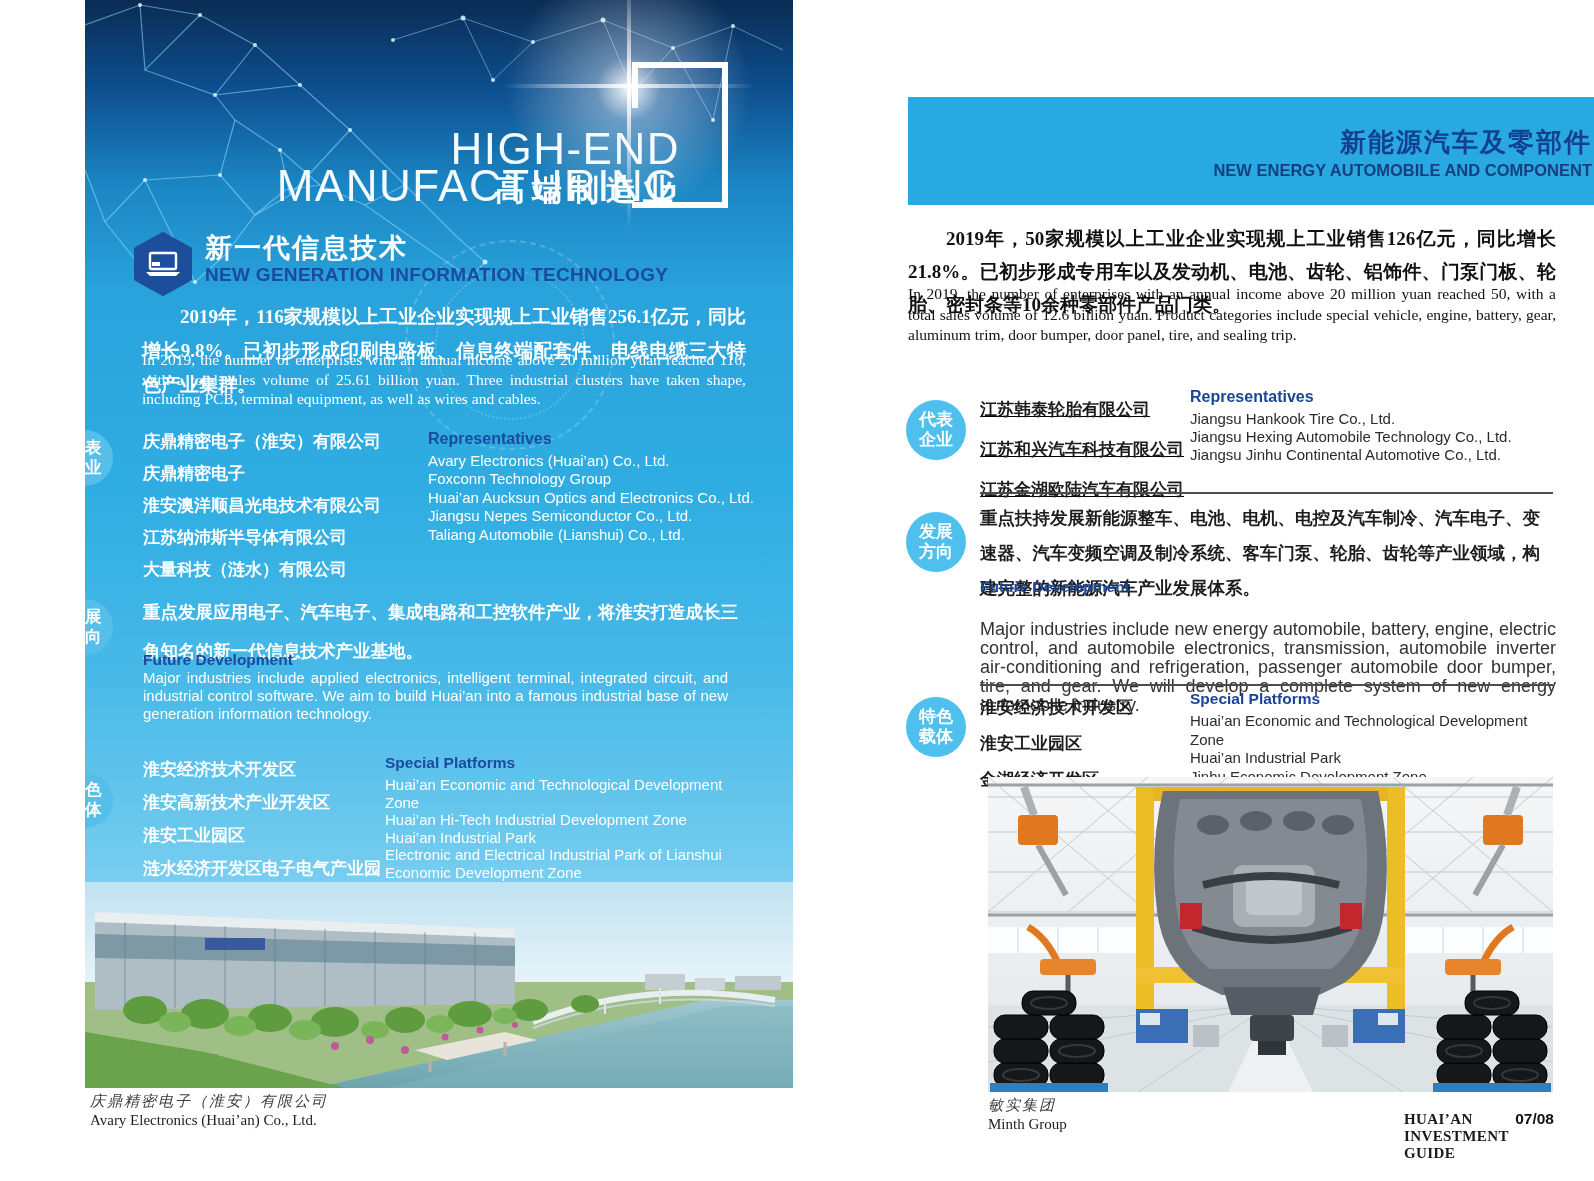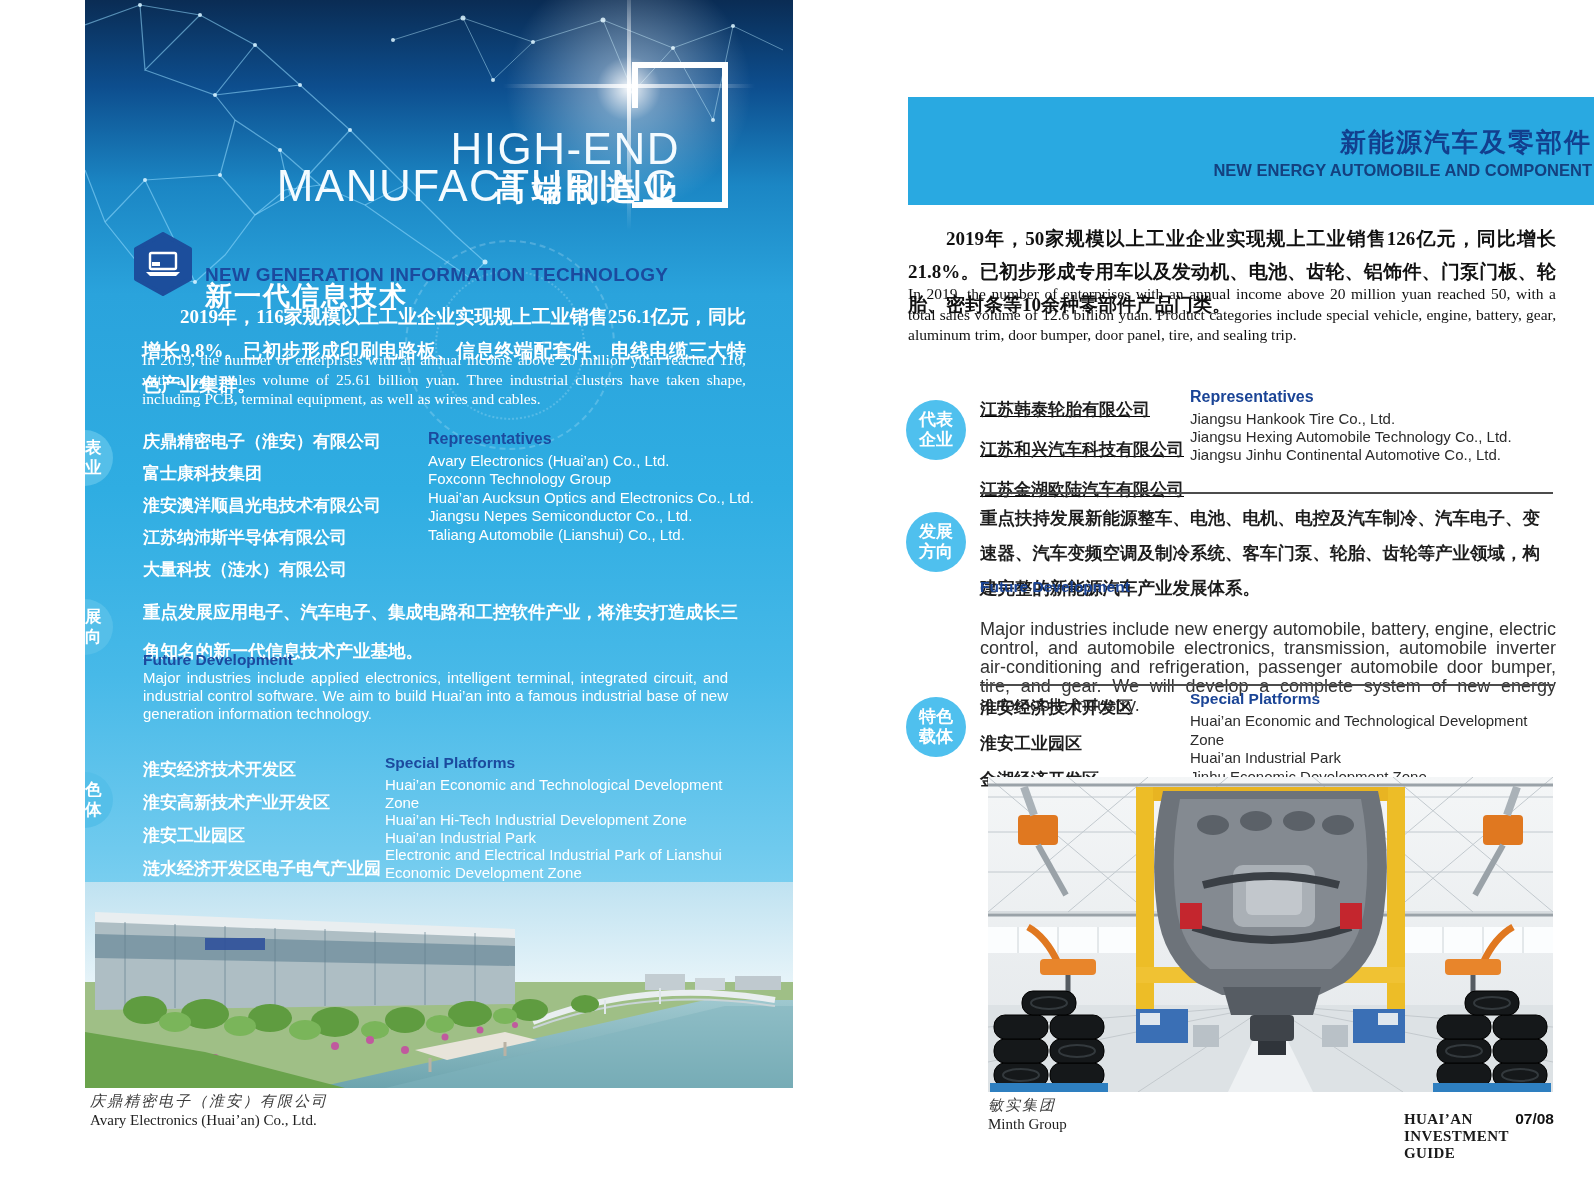--- a/index.html
+++ b/index.html
@@ -32,21 +32,21 @@
     font-size:30px; letter-spacing:7px; }
   .hero-frame { position:absolute; left:547px; top:62px; width:96px; height:146px; }
   .hero-frame .bar { position:absolute; background:#ffffff; }
   .hf-top { left:0; top:0; width:96px; height:6px; }
   .hf-right { right:0; top:0; width:6px; height:146px; }
   .hf-bottom { left:0; bottom:0; width:96px; height:6px; }
   .hf-stub { left:0; top:0; width:6px; height:46px; }
 
   .sec-icon { position:absolute; left:46px; top:232px; width:64px; height:64px; }
   .sec-title-cn { position:absolute; left:120px; top:230px; color:#ffffff; font-weight:700;
-    font-size:27px; letter-spacing:2px;margin-top:48px; }
+    font-size:27px; letter-spacing:2px; }
   .sec-title-en { position:absolute; left:120px; top:264px; color:#1b4a9e; font-weight:600;
     font-size:19px; letter-spacing:.3px; }
   .para-cn-left { position:absolute; left:57px; top:300px; width:604px; color:#ffffff;
     font-family:"Liberation Serif", serif; font-weight:700; font-size:19px; line-height:34px;
     text-indent:2em; text-align:justify; }
   .para-en-left { position:absolute; left:57px; top:350px; width:604px; color:#ffffff;
     font-family:"Liberation Serif", serif; font-size:15.5px; line-height:19.5px; text-align:justify; }
 
   .badge { position:absolute; width:56px; height:56px; border-radius:50%; background:#55bfe9;
     color:#ffffff; font-weight:700; font-size:16.5px; line-height:1.2; display:flex;
@@ -213,21 +213,21 @@
     <div class="sec-title-en">NEW GENERATION INFORMATION TECHNOLOGY</div>
     <div class="para-cn-left">2019年，116家规模以上工业企业实现规上工业销售256.1亿元，同比增长9.8%。已初步形成印刷电路板、信息终端配套件、电线电缆三大特色产业集群。</div>
     <div class="para-en-left">In 2019, the number of enterprises with an annual income above 20 million yuan reached 116, with a total sales volume of 25.61 billion yuan. Three industrial clusters have taken shape, including PCB, terminal equipment, as well as wires and cables.</div>
 
     <div class="badge badge-rep-left">
       <span>代表</span>
       <span>企业</span>
     </div>
     <div class="rep-cn-left">
       <div class="co">庆鼎精密电子（淮安）有限公司</div>
-      <div class="co">富士康科技集团</div>
+      <div class="co">庆鼎精密电子</div>
       <div class="co">淮安澳洋顺昌光电技术有限公司</div>
       <div class="co">江苏纳沛斯半导体有限公司</div>
       <div class="co">大量科技（涟水）有限公司</div>
     </div>
     <div class="rep-en-left">
       <div class="col-head">Representatives</div>
       <div class="co">Avary Electronics (Huai’an) Co., Ltd.</div>
       <div class="co">Foxconn Technology Group</div>
       <div class="co">Huai’an Aucksun Optics and Electronics Co., Ltd.</div>
       <div class="co">Jiangsu Nepes Semiconductor Co., Ltd.</div>

